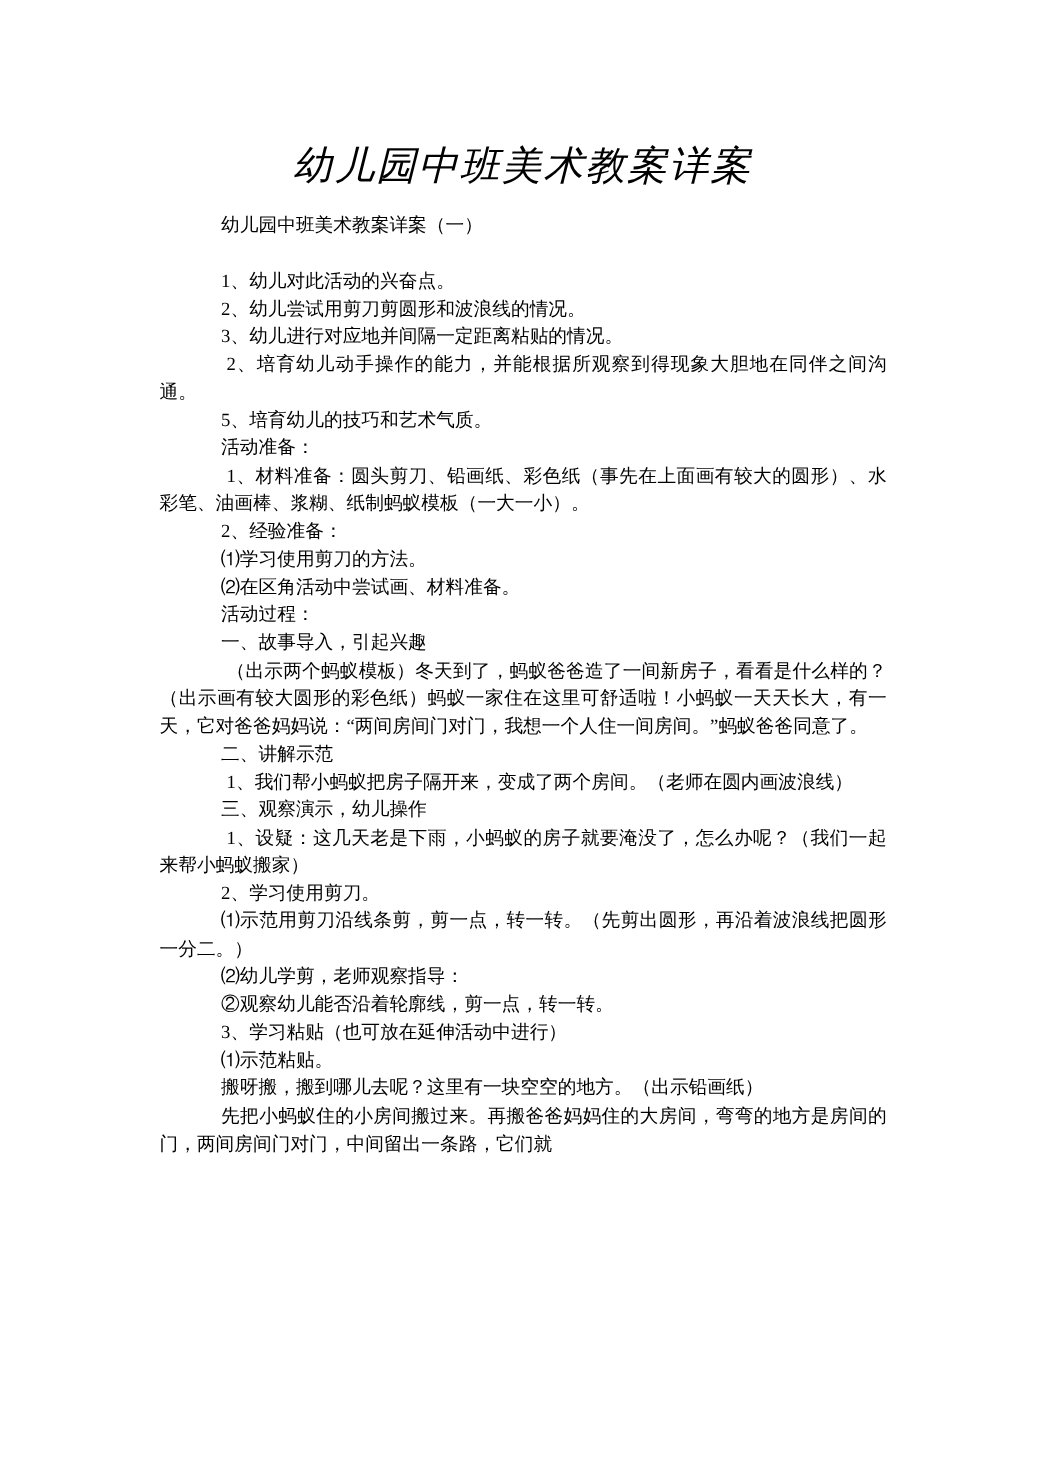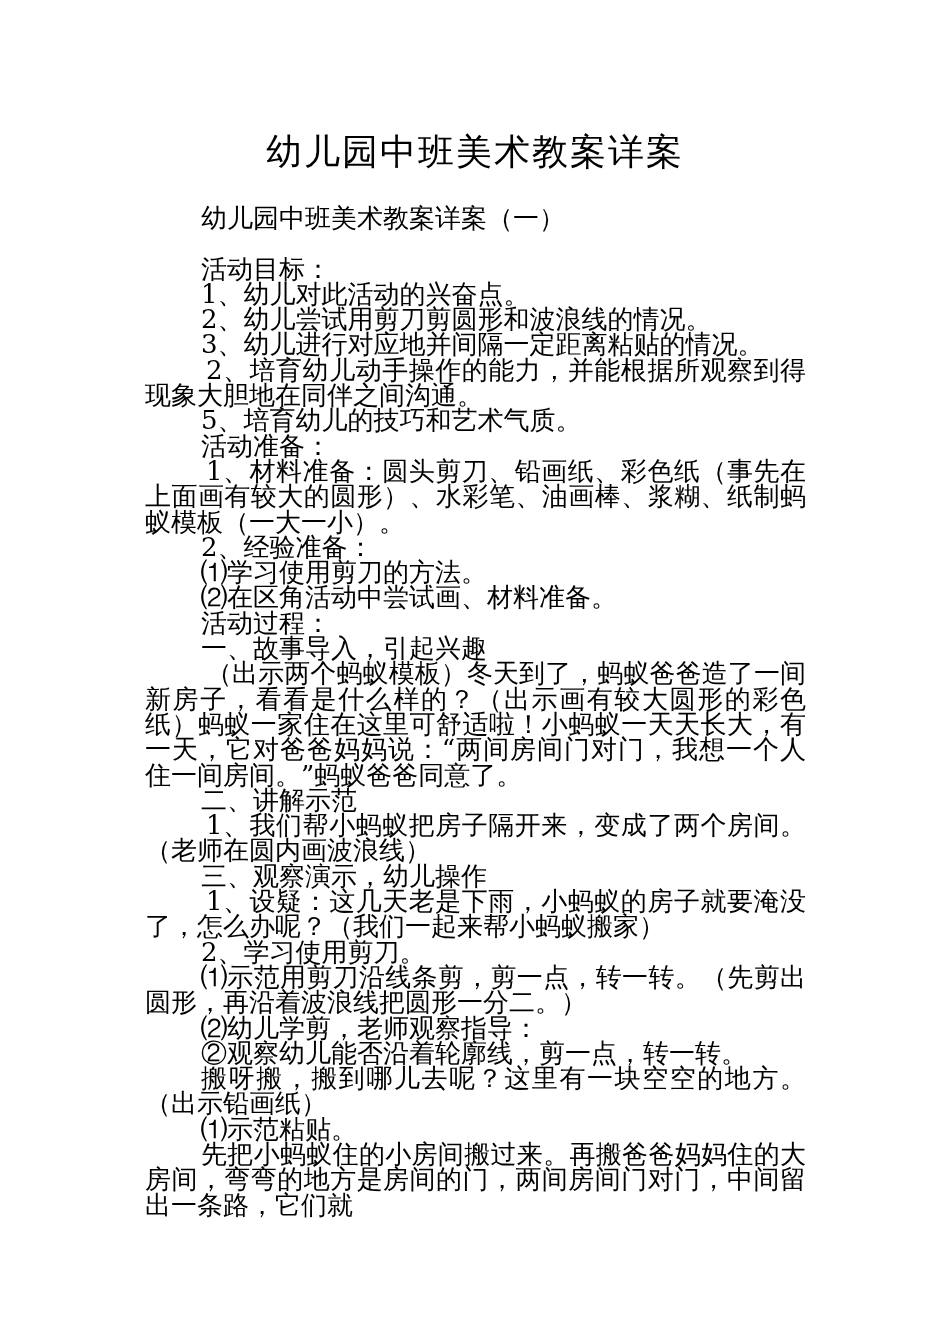--- a/index.html
+++ b/index.html
@@ -1,37 +1,36 @@
 <!DOCTYPE html>
 <html><head>
 <meta charset="utf-8">
 <style>
   html, body { margin: 0; padding: 0; background: #ffffff; }
   body { width: 950px; height: 1344px; overflow: hidden; position: relative; }
   .page { position: absolute; left: 0; top: 0; width: 950px; height: 1344px; background: #fff; color: #000;
           font-family: "DejaVu Serif", "Liberation Serif", serif; }
   .title { position: absolute; top: 128px; left: 0; width: 950px; text-align: center;
-           font-size: 36px; line-height: 48px; letter-spacing: 2px; font-weight: normal; margin: 0; }
-  .body { position: absolute; left: 145px; top: 206px; width: 661px; font-size: 26px; line-height: 25.3px; }
+           font-size: 36px; line-height: 48px; letter-spacing: 2px; font-weight: normal; margin: 0; font-style: italic; }
+  .body { position: absolute; left: 145px; top: 192px; width: 661px; font-size: 17px; line-height: 25.3px; font-family: Liberation Serif, serif; }
   .p { margin: 0; text-indent: 56px; text-align: justify; text-align-last: left; white-space: normal; }
   .p.x1 { text-indent: 61px; }
   .p.x0 { text-indent: 56px; }
   .blank { height: 25.3px; }
   .sub { margin: 0; text-indent: 56px; }
 </style>
 </head>
 <body>
 
 <div class="page">
   <h1 class="title">幼儿园中班美术教案详案</h1>
   <div class="body">
     <p class="sub">幼儿园中班美术教案详案（一）</p>
     <div class="blank"></div>
     <div id="paras">
-        <p class="p x0">活动目标：</p>
         <p class="p x0">1、幼儿对此活动的兴奋点。</p>
         <p class="p x0">2、幼儿尝试用剪刀剪圆形和波浪线的情况。</p>
         <p class="p x0">3、幼儿进行对应地并间隔一定距离粘贴的情况。</p>
         <p class="p x1">2、培育幼儿动手操作的能力，并能根据所观察到得现象大胆地在同伴之间沟通。</p>
         <p class="p x0">5、培育幼儿的技巧和艺术气质。</p>
         <p class="p x0">活动准备：</p>
         <p class="p x1">1、材料准备：圆头剪刀、铅画纸、彩色纸（事先在上面画有较大的圆形）、水彩笔、油画棒、浆糊、纸制蚂蚁模板（一大一小）。</p>
         <p class="p x0">2、经验准备：</p>
         <p class="p x0">⑴学习使用剪刀的方法。</p>
         <p class="p x0">⑵在区角活动中尝试画、材料准备。</p>
@@ -39,18 +38,19 @@
         <p class="p x0">一、故事导入，引起兴趣</p>
         <p class="p x1">（出示两个蚂蚁模板）冬天到了，蚂蚁爸爸造了一间新房子，看看是什么样的？（出示画有较大圆形的彩色纸）蚂蚁一家住在这里可舒适啦！小蚂蚁一天天长大，有一天，它对爸爸妈妈说：“两间房间门对门，我想一个人住一间房间。”蚂蚁爸爸同意了。</p>
         <p class="p x0">二、讲解示范</p>
         <p class="p x1">1、我们帮小蚂蚁把房子隔开来，变成了两个房间。（老师在圆内画波浪线）</p>
         <p class="p x0">三、观察演示，幼儿操作</p>
         <p class="p x1">1、设疑：这几天老是下雨，小蚂蚁的房子就要淹没了，怎么办呢？（我们一起来帮小蚂蚁搬家）</p>
         <p class="p x0">2、学习使用剪刀。</p>
         <p class="p x0">⑴示范用剪刀沿线条剪，剪一点，转一转。（先剪出圆形，再沿着波浪线把圆形一分二。）</p>
         <p class="p x0">⑵幼儿学剪，老师观察指导：</p>
         <p class="p x0">②观察幼儿能否沿着轮廓线，剪一点，转一转。</p>
+        <p class="p x0">3、学习粘贴（也可放在延伸活动中进行）</p>
+        <p class="p x0">⑴示范粘贴。</p>
         <p class="p x0">搬呀搬，搬到哪儿去呢？这里有一块空空的地方。（出示铅画纸）</p>
-        <p class="p x0">⑴示范粘贴。</p>
         <p class="p x0">先把小蚂蚁住的小房间搬过来。再搬爸爸妈妈住的大房间，弯弯的地方是房间的门，两间房间门对门，中间留出一条路，它们就</p>
       </div>
   </div>
 </div>
 
 </body></html>

